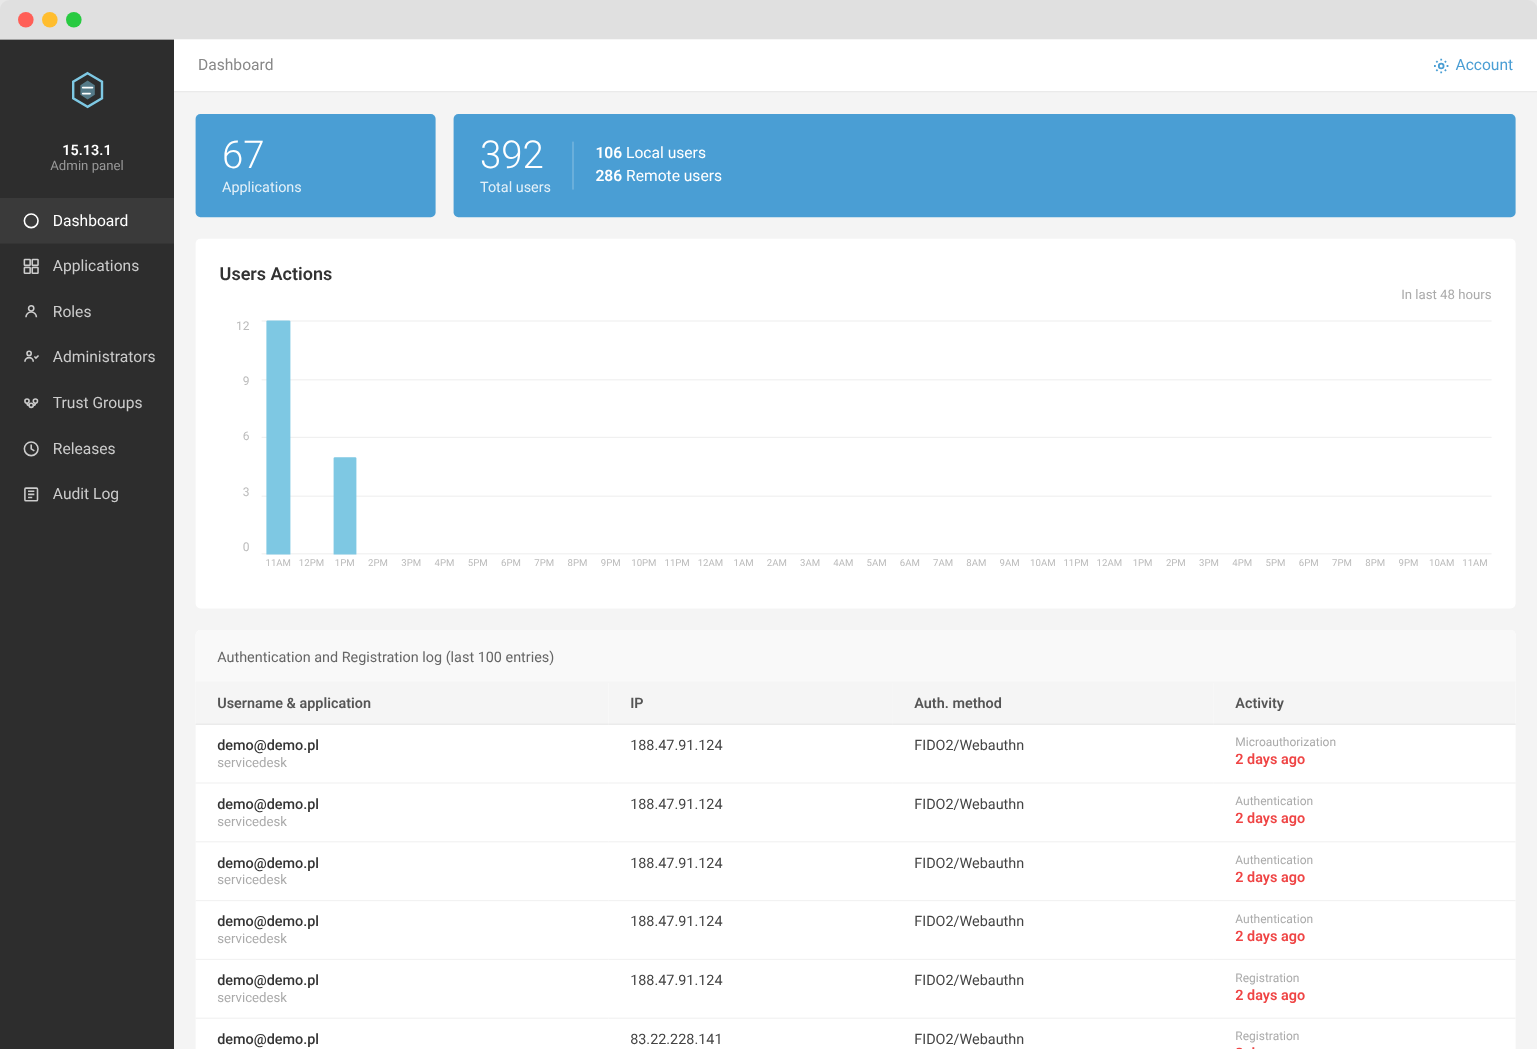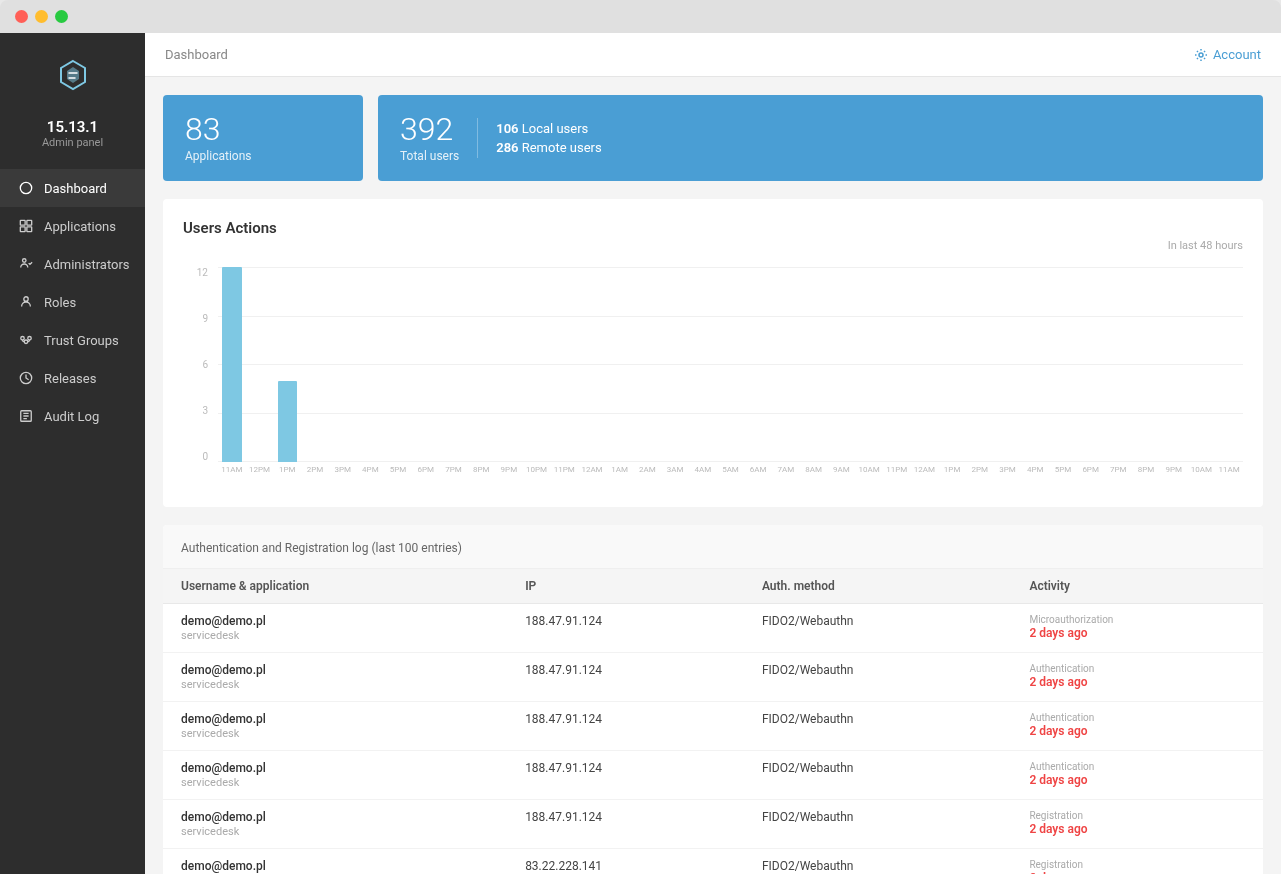--- a/index.html
+++ b/index.html
@@ -12,21 +12,21 @@
     .dot-green { background: #28ca41; }
 
     .app-container { display: flex; flex: 1; background: #fff; }
 
     
     .sidebar { width: 145px; background: #2d2d2d; display: flex; flex-direction: column; min-height: 840px; }
     .sidebar-logo { padding: 25px 0 15px; display: flex; justify-content: center; align-items: center; }
     .logo-mark { width: 40px; height: 40px; display: flex; align-items: center; justify-content: center; }
     .logo-svg { width: 32px; height: 38px; }
     .sidebar-version { text-align: center; padding: 5px 0 20px; }
-    .sidebar-version .version-num { color: #fff; font-size: 15px; font-weight: 600; }
+    .sidebar-version .version-num { color: #fff; font-size: 12px; font-weight: 600; }
     .sidebar-version .version-sub { color: #999; font-size: 11px; }
 
     .sidebar-nav { display: flex; flex-direction: column; }
     .nav-item { display: flex; align-items: center; gap: 10px; padding: 11px 18px; color: #ccc; font-size: 13px; cursor: pointer; text-decoration: none; }
     .nav-item.active { background: #3a3a3a; color: #fff; }
     .nav-icon { width: 16px; height: 16px; display: flex; align-items: center; justify-content: center; flex-shrink: 0; }
     .nav-icon svg { width: 14px; height: 14px; fill: none; stroke: currentColor; stroke-width: 1.5; }
 
     
     .main-content { flex: 1; background: #f4f4f4; display: flex; flex-direction: column; }
@@ -124,33 +124,33 @@
               <rect x="1.5" y="9" width="5.5" height="5.5" rx="0.5"></rect>
               <rect x="9" y="9" width="5.5" height="5.5" rx="0.5"></rect>
             </svg>
         </span>
         <span>Applications</span>
       </a>
 
       <a class="nav-item">
         <span class="nav-icon">
           <svg viewBox="0 0 16 16">
+              <path d="M8 2a2.5 2.5 0 100 5 2.5 2.5 0 000-5zM3 13c0-2.76 2.24-5 5-5s5 2.24 5 5"></path>
+            </svg>
+        </span>
+        <span>Roles</span>
+      </a>
+
+      <a class="nav-item">
+        <span class="nav-icon">
+          <svg viewBox="0 0 16 16">
               <path d="M6 2a2 2 0 100 4 2 2 0 000-4zM2 12c0-2.21 1.79-4 4-4s4 1.79 4 4M11 7l1.5 1.5L15 6"></path>
             </svg>
         </span>
         <span>Administrators</span>
-      </a>
-
-      <a class="nav-item">
-        <span class="nav-icon">
-          <svg viewBox="0 0 16 16">
-              <path d="M8 2a2.5 2.5 0 100 5 2.5 2.5 0 000-5zM3 13c0-2.76 2.24-5 5-5s5 2.24 5 5"></path>
-            </svg>
-        </span>
-        <span>Roles</span>
       </a>
 
       <a class="nav-item">
         <span class="nav-icon">
           <svg viewBox="0 0 16 16">
               <circle cx="4" cy="6" r="2"></circle>
               <circle cx="12" cy="6" r="2"></circle>
               <circle cx="8" cy="10" r="2"></circle>
               <path d="M4 8c0 1.1.9 2 2 2M12 8c0 1.1-.9 2-2 2"></path>
             </svg>
@@ -192,21 +192,21 @@
           <path d="M7 1v1.5M7 11.5V13M1 7h1.5M11.5 7H13M2.93 2.93l1.06 1.06M10.01 10.01l1.06 1.06M2.93 11.07l1.06-1.06M10.01 3.99l1.06-1.06"></path>
         </svg>
         <span>Account</span>
       </div>
     </div>
 
     <div class="content-area">
 
       <div class="stats-row">
         <div class="stat-card blue stat-card-large">
-          <div class="stat-number">83</div>
+          <div class="stat-number">67</div>
           <div class="stat-label">Applications</div>
         </div>
         <div class="stat-card blue stat-card-right">
           <div style="display:flex;align-items:center;gap:18px;">
             <div>
               <div class="stat-number">392</div>
               <div class="stat-label">Total users</div>
             </div>
             <div class="stat-divider"></div>
             <div class="stat-sub-row">

